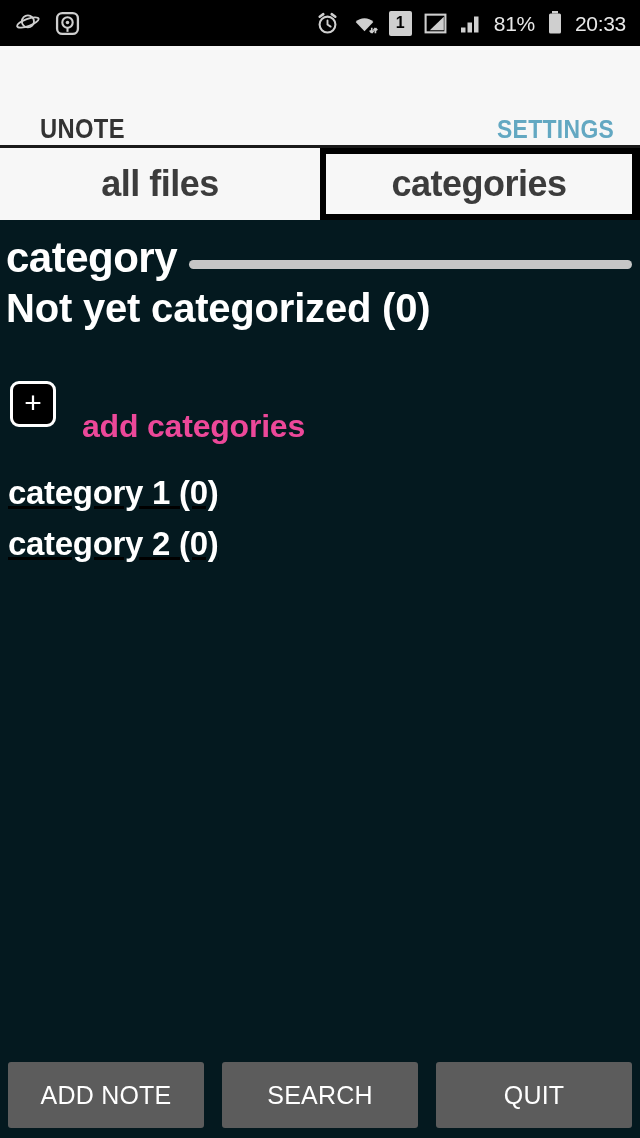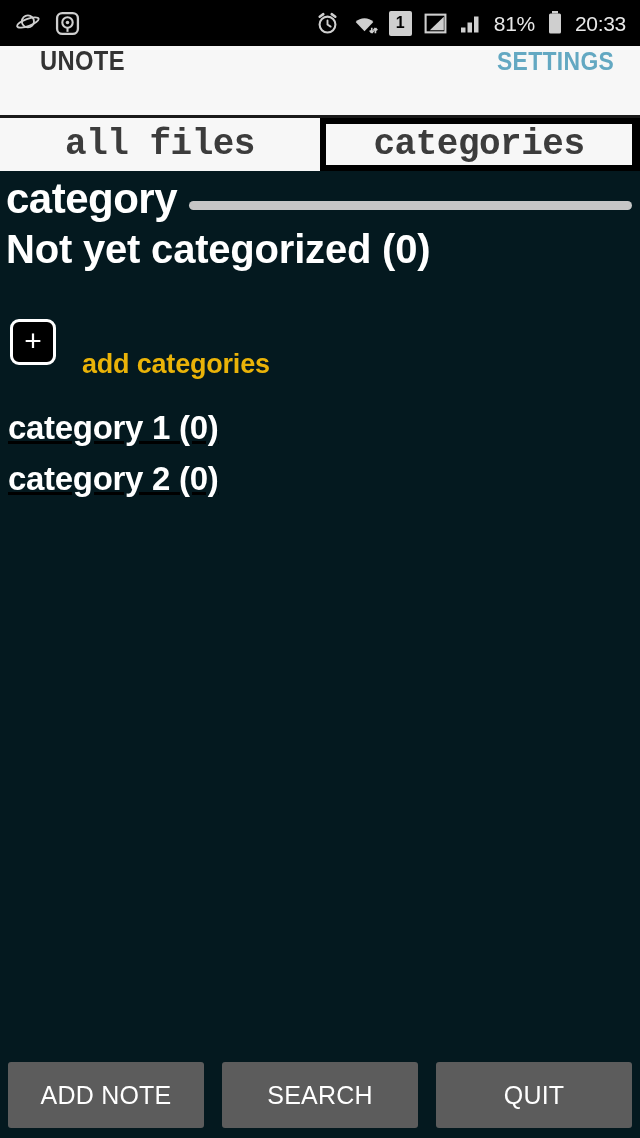--- a/index.html
+++ b/index.html
@@ -65,25 +65,25 @@
     font-weight: 700;
     display: flex;
     align-items: center;
     justify-content: center;
     border-radius: 2px;
     line-height: 1;
   }
 
   
   .appbar {
-    height: 72px;
+    height: 102px;
     background: #f7f7f7;
     border-bottom: 3px solid #1a1a1a;
     display: flex;
-    align-items: flex-start;
+    align-items: flex-end;
     padding: 0 26px 0 40px;
     box-sizing: border-box;
     flex: 0 0 auto;
   }
   .app-title {
     color: #333333;
     font-size: 27px;
     font-weight: 700;
     letter-spacing: 0.4px;
     transform: scaleX(0.88);
@@ -95,26 +95,25 @@
     font-size: 26px;
     font-weight: 700;
     letter-spacing: 0.4px;
     transform: scaleX(0.88);
     transform-origin: right center;
     cursor: pointer;
   }
 
   
   .tabs {
-    height: 53px;
+    height: 72px;
     display: flex;
     flex: 0 0 auto;
     background: #f7f7f7;
     box-sizing: border-box;
-    font-family: Liberation Mono, monospace;
   }
   .tab {
     flex: 1 1 50%;
     background: #f7f7f7;
     display: flex;
     align-items: center;
     justify-content: center;
     box-sizing: border-box;
     cursor: pointer;
     position: relative;
@@ -136,20 +135,21 @@
     flex: 1 1 auto;
     background: #04191f;
     padding: 0;
     overflow: hidden;
     position: relative;
   }
   .cat-header {
     display: flex;
     align-items: center;
     padding: 6px 8px 0 6px;
+    margin-top: 10px;
   }
   .cat-header-title {
     color: #ffffff;
     font-size: 42px;
     font-weight: 700;
     line-height: 1.05;
     letter-spacing: -0.5px;
     white-space: nowrap;
   }
   .cat-rule {
@@ -187,22 +187,22 @@
     flex: 0 0 auto;
   }
   .plus-box span {
     color: #ffffff;
     font-size: 30px;
     font-weight: 400;
     line-height: 1;
     margin-top: -2px;
   }
   .add-label {
-    color: #eab308;
-    font-size: 27px;
+    color: #ec4899;
+    font-size: 32px;
     font-weight: 700;
     letter-spacing: -0.2px;
     margin-left: 26px;
     margin-top: 46px;
   }
   .cat-list {
     padding-top: 22px;
     text-decoration: underline;
   }
   .cat-item {

